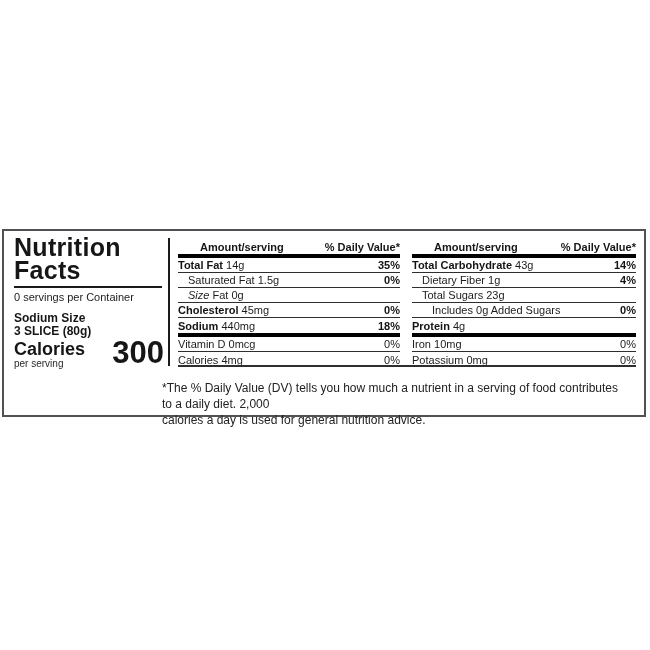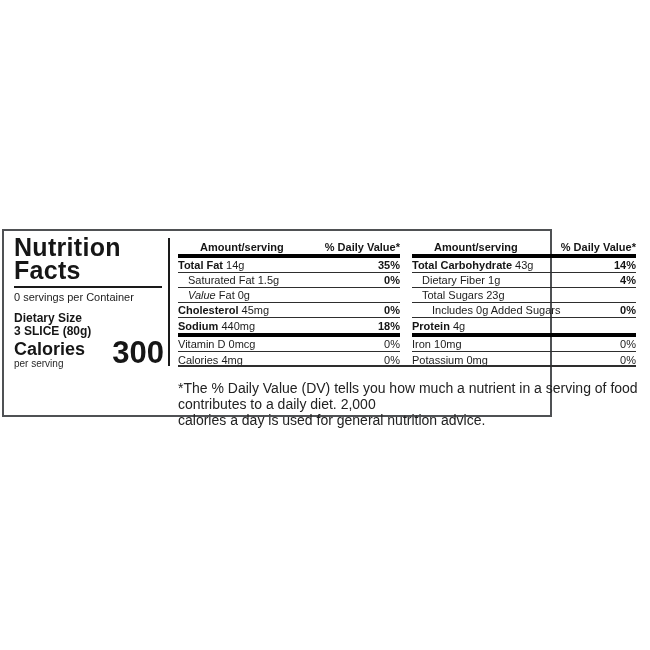--- a/index.html
+++ b/index.html
@@ -16,21 +16,21 @@
     position: relative;
     width: 650px;
     height: 650px;
     background: #ffffff;
     overflow: hidden;
   }
   .nf-label {
     position: absolute;
     left: 2px;
     top: 229px;
-    width: 550px;
+    width: 644px;
     height: 188px;
     box-sizing: border-box;
     border: 2px solid #4f5154;
     background: #ffffff;
   }
   
   .left-panel {
     position: absolute;
     left: 10px;
     top: 5px;
@@ -134,43 +134,43 @@
   .bottom-line {
     position: absolute;
     left: 174px;
     top: 134px;
     width: 458px;
     height: 2px;
     background: #2e2e2e;
   }
   .footnote {
     position: absolute;
-    left: 174px;
+    left: 158px;
     top: 149px;
     width: 465px;
-    font-size: 14px;
+    font-size: 12px;
     line-height: 16px;
     color: #222;
   }
 </style>
 </head>
 <body>
 
 <div class="canvas">
   <div class="nf-label">
 
     <div class="left-panel">
       <div class="nf-title">
         <div>Nutrition</div>
         <div>Facts</div>
       </div>
       <div class="title-rule"></div>
       <div class="servings">0 servings per Container</div>
       <div class="serving-size">
-        <div>Dietary Size</div>
+        <div>Sodium Size</div>
         <div>3 SLICE (80g)</div>
       </div>
       <div class="calories-row">
         <div>
           <div class="calories-word">Calories</div>
           <div class="calories-sub">per serving</div>
         </div>
         <div class="calories-value">300</div>
       </div>
     </div>
@@ -185,21 +185,21 @@
         <div class="thickbar"></div>
         <div class="nrow">
           <span class="nname" style="padding-left: 0px;"><b>Total Fat</b><span> 14g</span></span>
           <span class="ndv b">35%</span>
         </div>
         <div class="nrow">
           <span class="nname" style="padding-left: 10px;"><span>Saturated Fat 1.5g</span></span>
           <span class="ndv b">0%</span>
         </div>
         <div class="nrow">
-          <span class="nname" style="padding-left: 10px;"><i>Value</i><span> Fat 0g</span></span>
+          <span class="nname" style="padding-left: 10px;"><i>Size</i><span> Fat 0g</span></span>
           <span class="ndv"></span>
         </div>
         <div class="nrow">
           <span class="nname" style="padding-left: 0px;"><b>Cholesterol</b><span> 45mg</span></span>
           <span class="ndv b">0%</span>
         </div>
         <div class="nrow noborder">
           <span class="nname" style="padding-left: 0px;"><b>Sodium</b><span> 440mg</span></span>
           <span class="ndv b">18%</span>
         </div>

